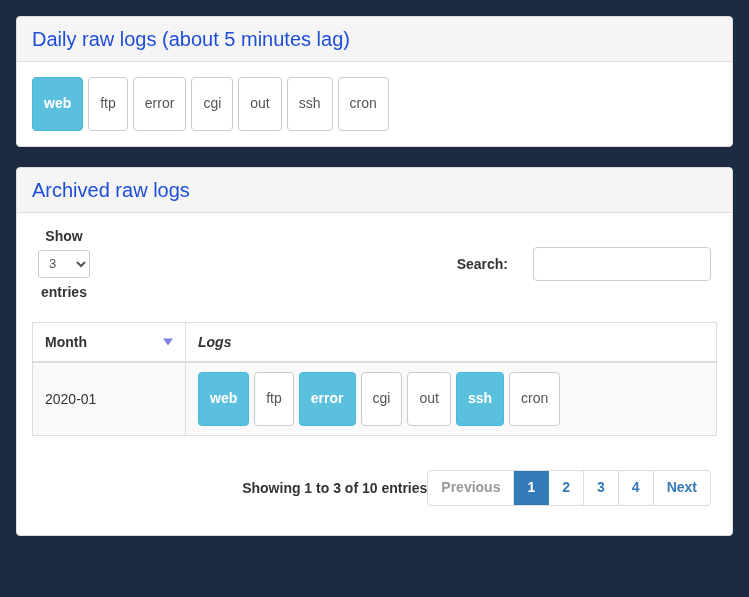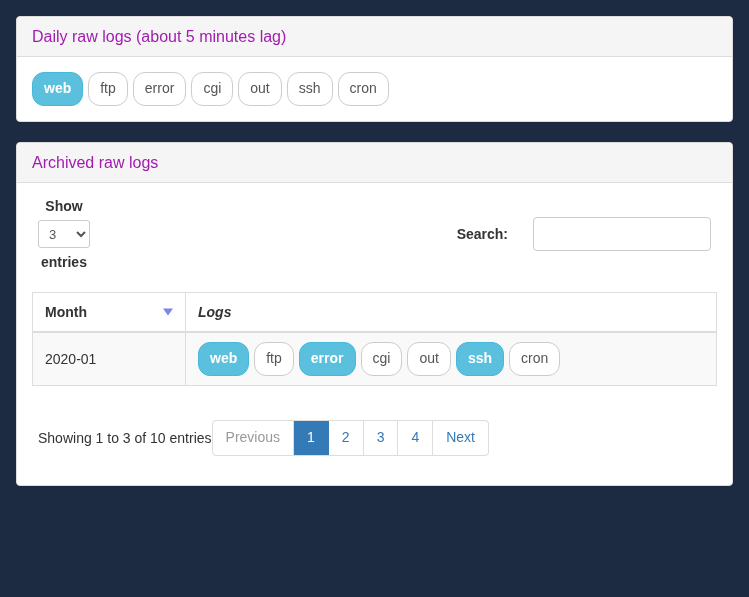--- a/index.html
+++ b/index.html
@@ -31,42 +31,42 @@
   }
   .panel-heading {
     background: #f5f5f5;
     border-bottom: 1px solid #dddddd;
     border-top-left-radius: 3px;
     border-top-right-radius: 3px;
     padding: 10px 15px;
   }
   .panel-title {
     margin: 0;
-    font-size: 16px;
+    font-size: 20px;
     font-weight: normal;
-    color: #a21caf;
+    color: #1d4ed8;
     line-height: 1.2;
   }
   .panel-body {
     padding: 15px;
   }
 
   
   .btn-group {
     display: flex;
     flex-wrap: wrap;
     gap: 5px;
     align-items: center;
   }
   .log-btn {
     display: inline-block;
-    padding: 6px 11px;
+    padding: 16px 11px;
     font-size: 14px;
     line-height: 1.42857;
-    border-radius: 12px;
+    border-radius: 4px;
     border: 1px solid #cccccc;
     background: #ffffff;
     color: #555555;
     cursor: pointer;
     font-family: "Liberation Sans", sans-serif;
     white-space: nowrap;
     user-select: none;
   }
   .log-btn.active {
     background: #5bc0de;
@@ -176,25 +176,26 @@
     background: #f9f9f9;
   }
   table.dt tbody tr:nth-child(even) td {
     background: #ffffff;
   }
   td.cell-month { color: #333333; }
 
   
   .dt-bottom {
     display: flex;
-    justify-content: flex-start;
+    justify-content: flex-end;
     align-items: center;
     padding: 0 6px;
     margin-top: 34px;
     margin-bottom: 14px;
+    font-weight: bold;
   }
   .dt-info {
     font-size: 14px;
     color: #333333;
   }
   .pagination {
     display: flex;
     border: 1px solid #dddddd;
     border-radius: 4px;
     overflow: hidden;

